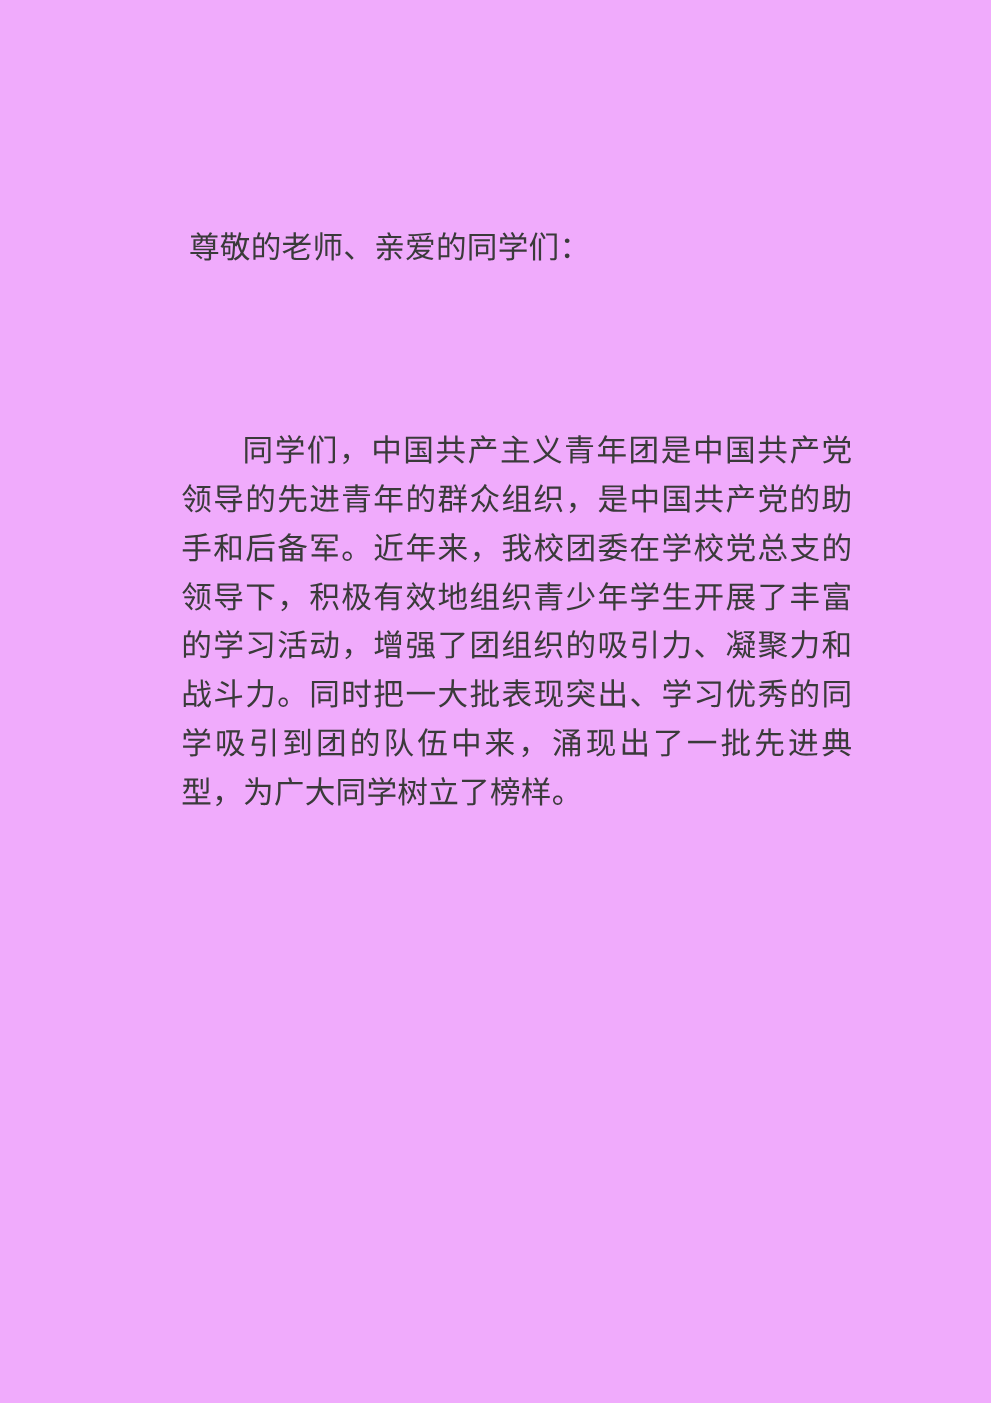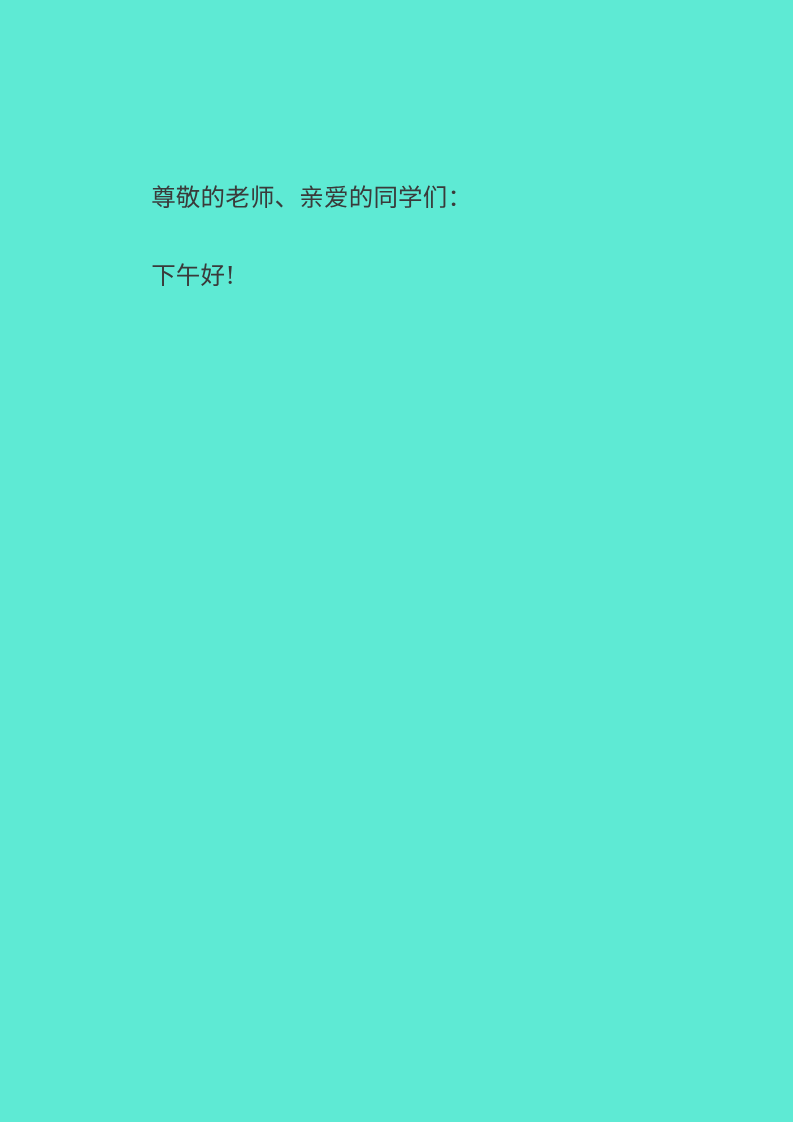--- a/index.html
+++ b/index.html
@@ -17,21 +17,21 @@
     font-family: "DejaVu Serif", "Liberation Serif", serif;
   }
 
   
   .page {
     position: absolute;
     left: 0;
     top: 0;
     width: 793px;
     height: 1122px;
-    background: #5eead4;
+    background: #f0abfc;
     box-sizing: border-box;
   }
 
   
   .doc-body {
     position: absolute;
     left: 145px;
     top: 178px;
     width: 537px;
   }
@@ -70,22 +70,22 @@
 </head>
 <body>
 
 <div class="page">
   <div class="doc-body">
 
     <p class="para salutation">尊敬的老师、亲爱的同学们：</p>
 
     <div class="spacer gap-salutation-greeting"></div>
 
-    <p class="para greeting">下午好!</p>
 
     <div class="spacer gap-greeting-body"></div>
 
 
     <div class="spacer gap-body-body"></div>
 
+    <p class="para">同学们，中国共产主义青年团是中国共产党领导的先进青年的群众组织，是中国共产党的助手和后备军。近年来，我校团委在学校党总支的领导下，积极有效地组织青少年学生开展了丰富的学习活动，增强了团组织的吸引力、凝聚力和战斗力。同时把一大批表现突出、学习优秀的同学吸引到团的队伍中来，涌现出了一批先进典型，为广大同学树立了榜样。</p>
 
   </div>
 </div>
 
 </body></html>

